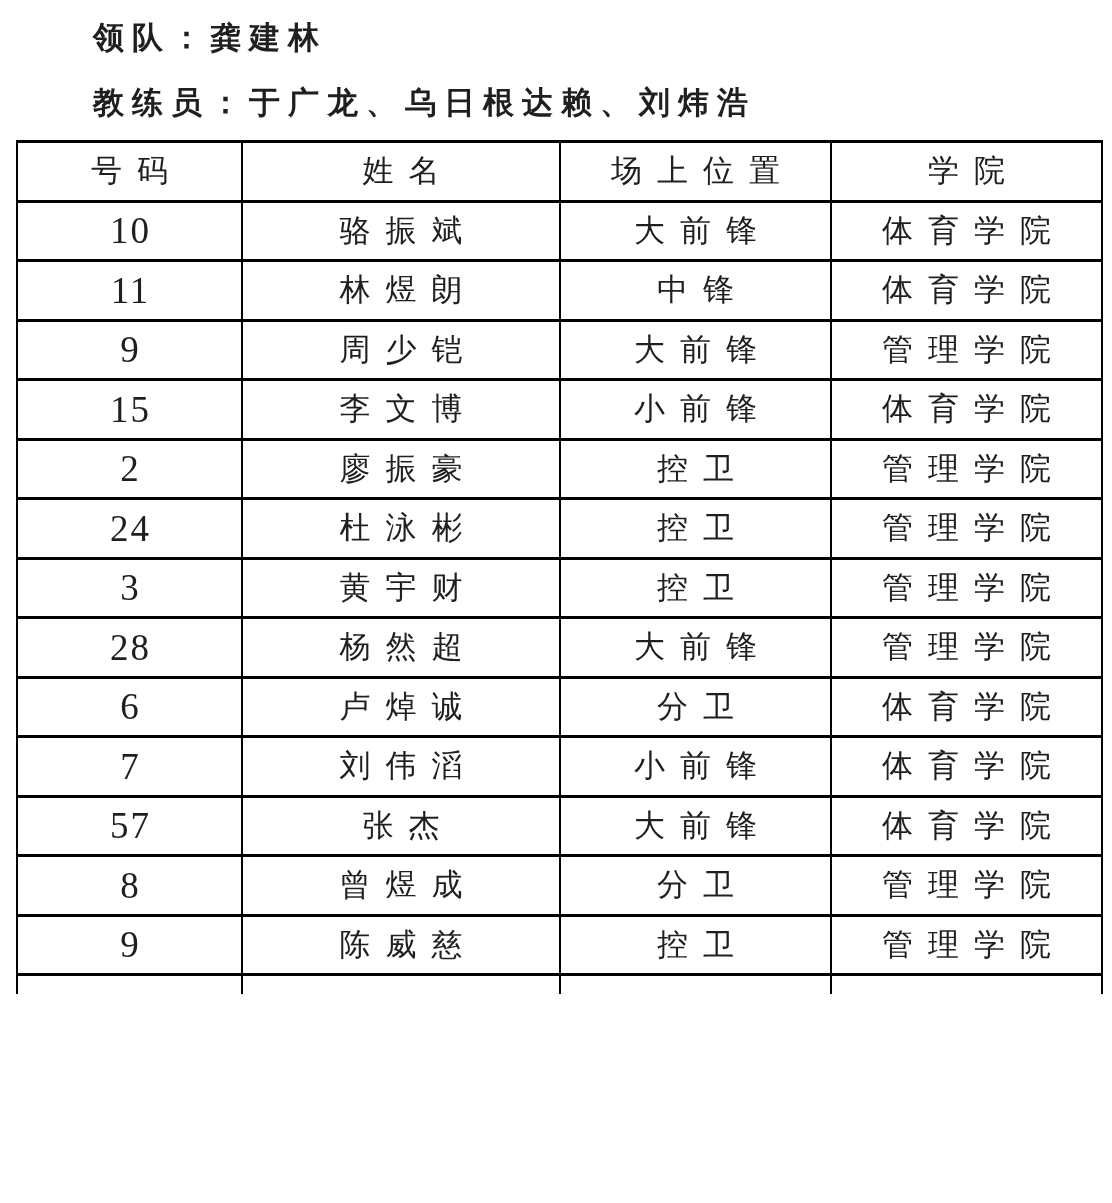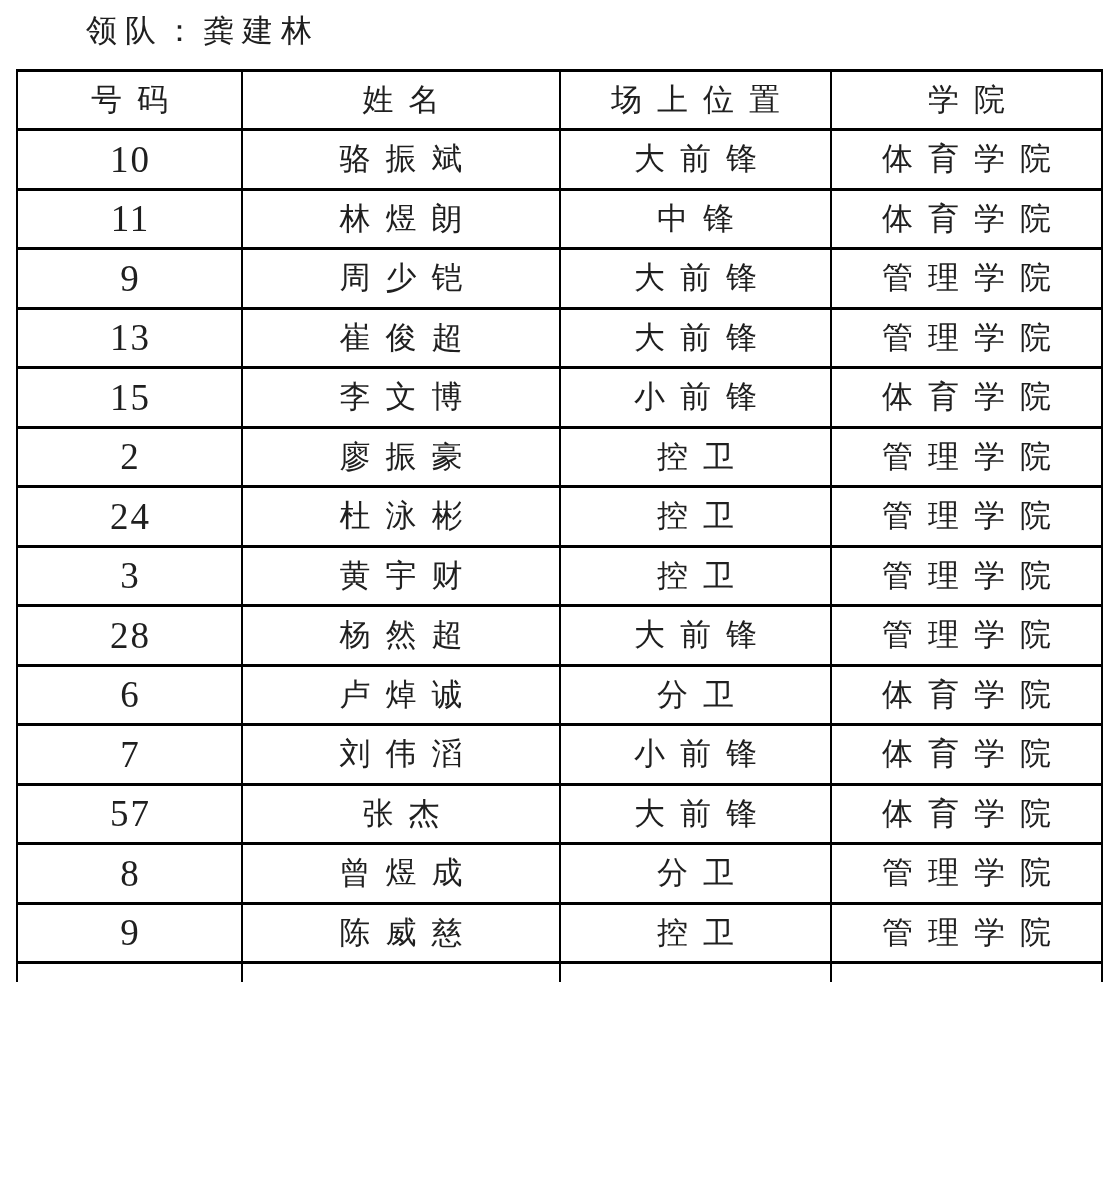--- a/index.html
+++ b/index.html
@@ -11,26 +11,26 @@
     height: 1203px;
     overflow: hidden;
     background: #ffffff;
     font-family: "Liberation Serif", "DejaVu Serif", serif;
     color: #1f1f1f;
   }
   .meta {
     padding: 2px 0 0 85px;
   }
   .meta p {
-    margin: 1px;
+    margin: 8px;
     font-size: 31px;
     line-height: 56.5px;
     letter-spacing: 8px;
     white-space: nowrap;
-    font-weight: normal;
+    font-weight: bold;
   }
   table.roster {
     border-collapse: collapse;
     table-layout: fixed;
     width: 1085px;
     margin: 9px 0 0 16px;
   }
   table.roster th,
   table.roster td {
     border-left: 2px solid #000000;
@@ -58,20 +58,21 @@
     border-bottom: none;
   }
 </style>
 </head>
 <body>
 
 <div class="doc">
 
   <div class="meta">
     <p>领队：龚建林</p>
+    <p>教练员：于广龙、乌日根达赖、刘炜浩</p>
   </div>
 
   <table class="roster">
     <colgroup>
       <col style="width:225px">
       <col style="width:318px">
       <col style="width:271px">
       <col style="width:271px">
     </colgroup>
     <thead>
@@ -91,26 +92,20 @@
       </tr>
       <tr>
         <td class="col-num">11</td>
         <td>林煜朗</td>
         <td>中锋</td>
         <td>体育学院</td>
       </tr>
       <tr>
         <td class="col-num">9</td>
         <td>周少铠</td>
-        <td>大前锋</td>
-        <td>管理学院</td>
-      </tr>
-      <tr>
-        <td class="col-num">13</td>
-        <td>崔俊超</td>
         <td>大前锋</td>
         <td>管理学院</td>
       </tr>
       <tr>
         <td class="col-num">15</td>
         <td>李文博</td>
         <td>小前锋</td>
         <td>体育学院</td>
       </tr>
       <tr>

